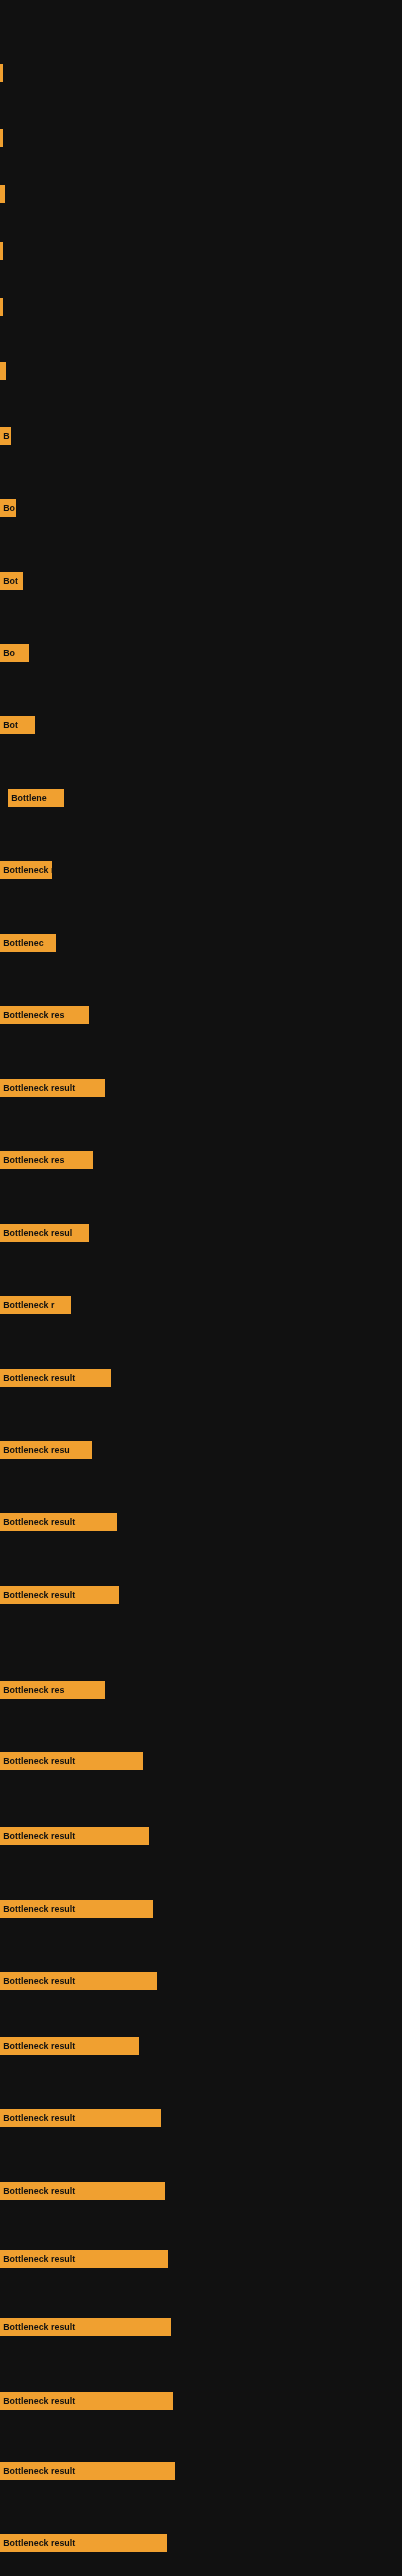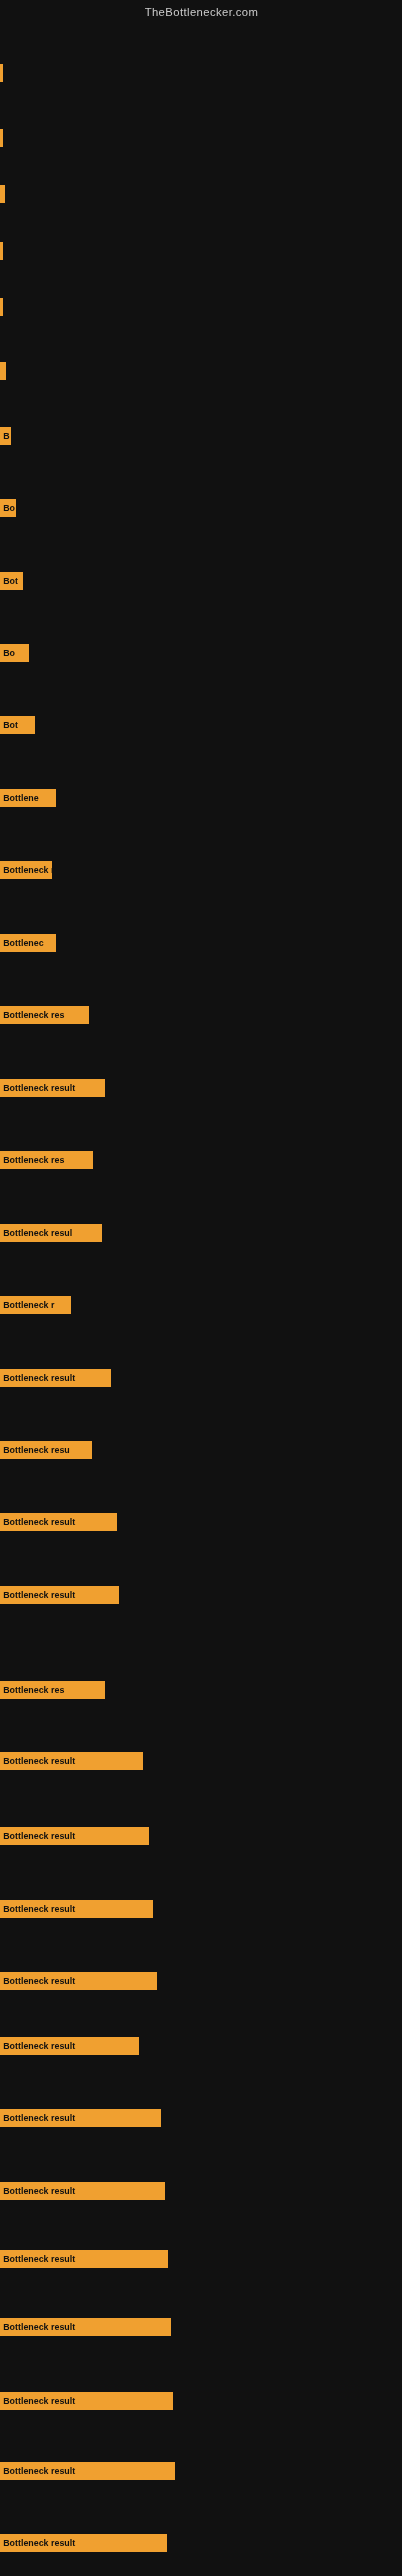--- a/index.html
+++ b/index.html
@@ -52,21 +52,20 @@
     .bar-label {
       color: #111111;
       font-size: 8.9px;
       font-weight: bold;
     }
   </style>
 </head>
 <body>
 
 <div class="chart-container">
-  <div class="site-title">TheBottlenecker.com</div>
 <div class="bar-row" style="top: 64px;">
       <div class="bar" style="width: 3.2px;"></div>
     </div>
     <div class="bar-row" style="top: 129px;">
       <div class="bar" style="width: 3.2px;"></div>
     </div>
     <div class="bar-row" style="top: 185px;">
       <div class="bar" style="width: 4.8px;"></div>
     </div>
     <div class="bar-row" style="top: 242px;">
@@ -96,21 +95,21 @@
     <div class="bar-row" style="top: 644px;">
       <div class="bar" style="width: 29px;">
         <span class="bar-label">Bo</span>
       </div>
     </div>
     <div class="bar-row" style="top: 716px;">
       <div class="bar" style="width: 35px;">
         <span class="bar-label">Bot</span>
       </div>
     </div>
-    <div class="bar-row" style="top: 789px;">
+    <div class="bar-row" style="top: 789px; padding-left: 8px;">
       <div class="bar" style="width: 56px;">
         <span class="bar-label">Bottlene</span>
       </div>
     </div>
     <div class="bar-row" style="top: 861px;">
       <div class="bar" style="width: 52px;">
         <span class="bar-label">Bottleneck re</span>
       </div>
     </div>
     <div class="bar-row" style="top: 934px;">
@@ -127,21 +126,21 @@
       <div class="bar" style="width: 105px;">
         <span class="bar-label">Bottleneck result</span>
       </div>
     </div>
     <div class="bar-row" style="top: 1151px;">
       <div class="bar" style="width: 93px;">
         <span class="bar-label">Bottleneck res</span>
       </div>
     </div>
     <div class="bar-row" style="top: 1224px;">
-      <div class="bar" style="width: 102px;">
+      <div class="bar" style="width: 89px;">
         <span class="bar-label">Bottleneck resul</span>
       </div>
     </div>
     <div class="bar-row" style="top: 1296px;">
       <div class="bar" style="width: 71px;">
         <span class="bar-label">Bottleneck r</span>
       </div>
     </div>
     <div class="bar-row" style="top: 1369px;">
       <div class="bar" style="width: 111px;">

